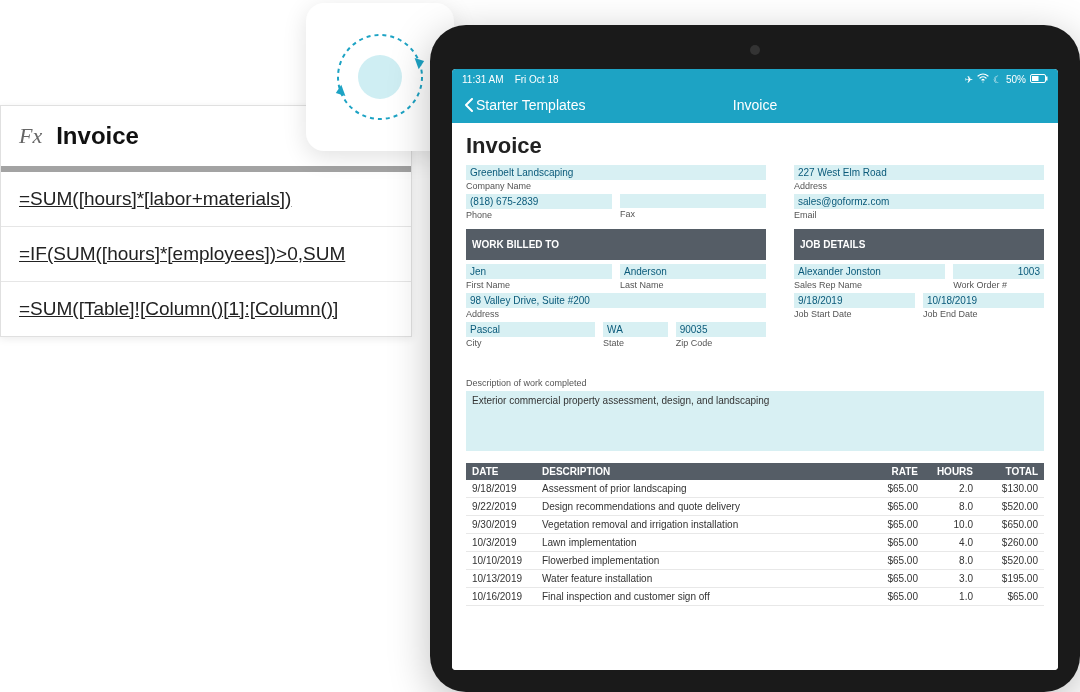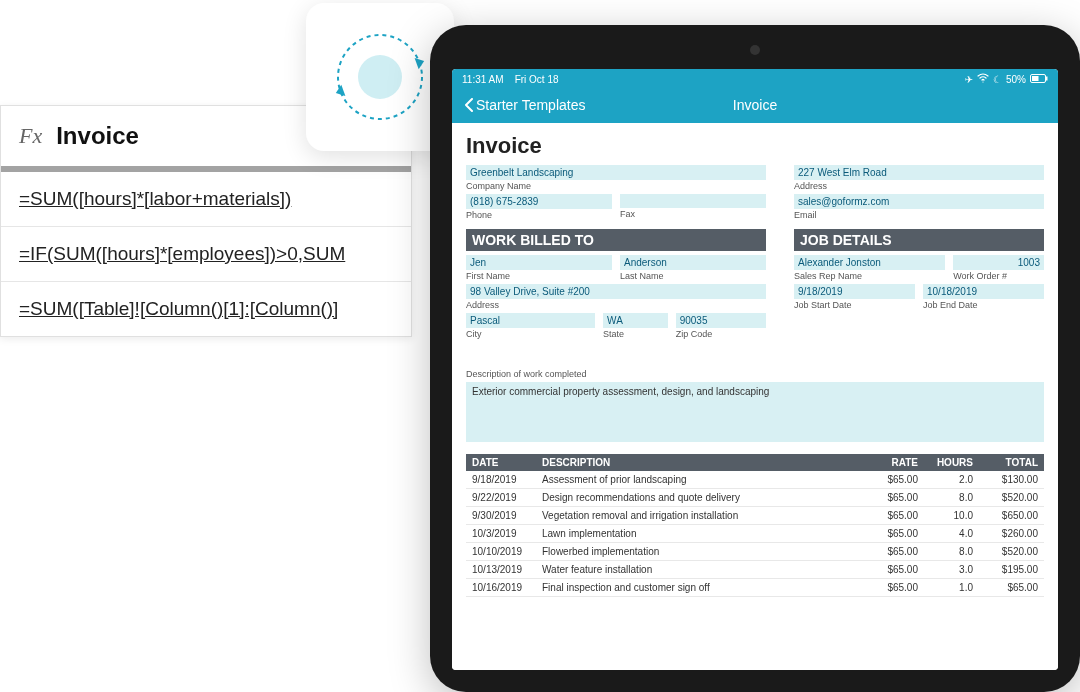--- a/index.html
+++ b/index.html
@@ -162,23 +162,23 @@
     .field-label {
       font-size: 9px;
       color: #555;
       padding: 1px 0 3px 0;
     }
     .field-row { display: flex; gap: 8px; }
     .field-item { flex: 1; }
     .section-header-full {
       background: #555d66;
       color: #fff;
-      font-size: 14px;
+      font-size: 10px;
       font-weight: 600;
-      padding: 3px 6px;
+      padding: 10px 6px;
       margin: 6px 0 4px 0;
       width: 100%;
     }
 
     .desc-block { margin-top: 26px; }
     .desc-text {
       background: #d8f0f3;
       padding: 4px 6px;
       font-size: 10px;
       min-height: 60px;

